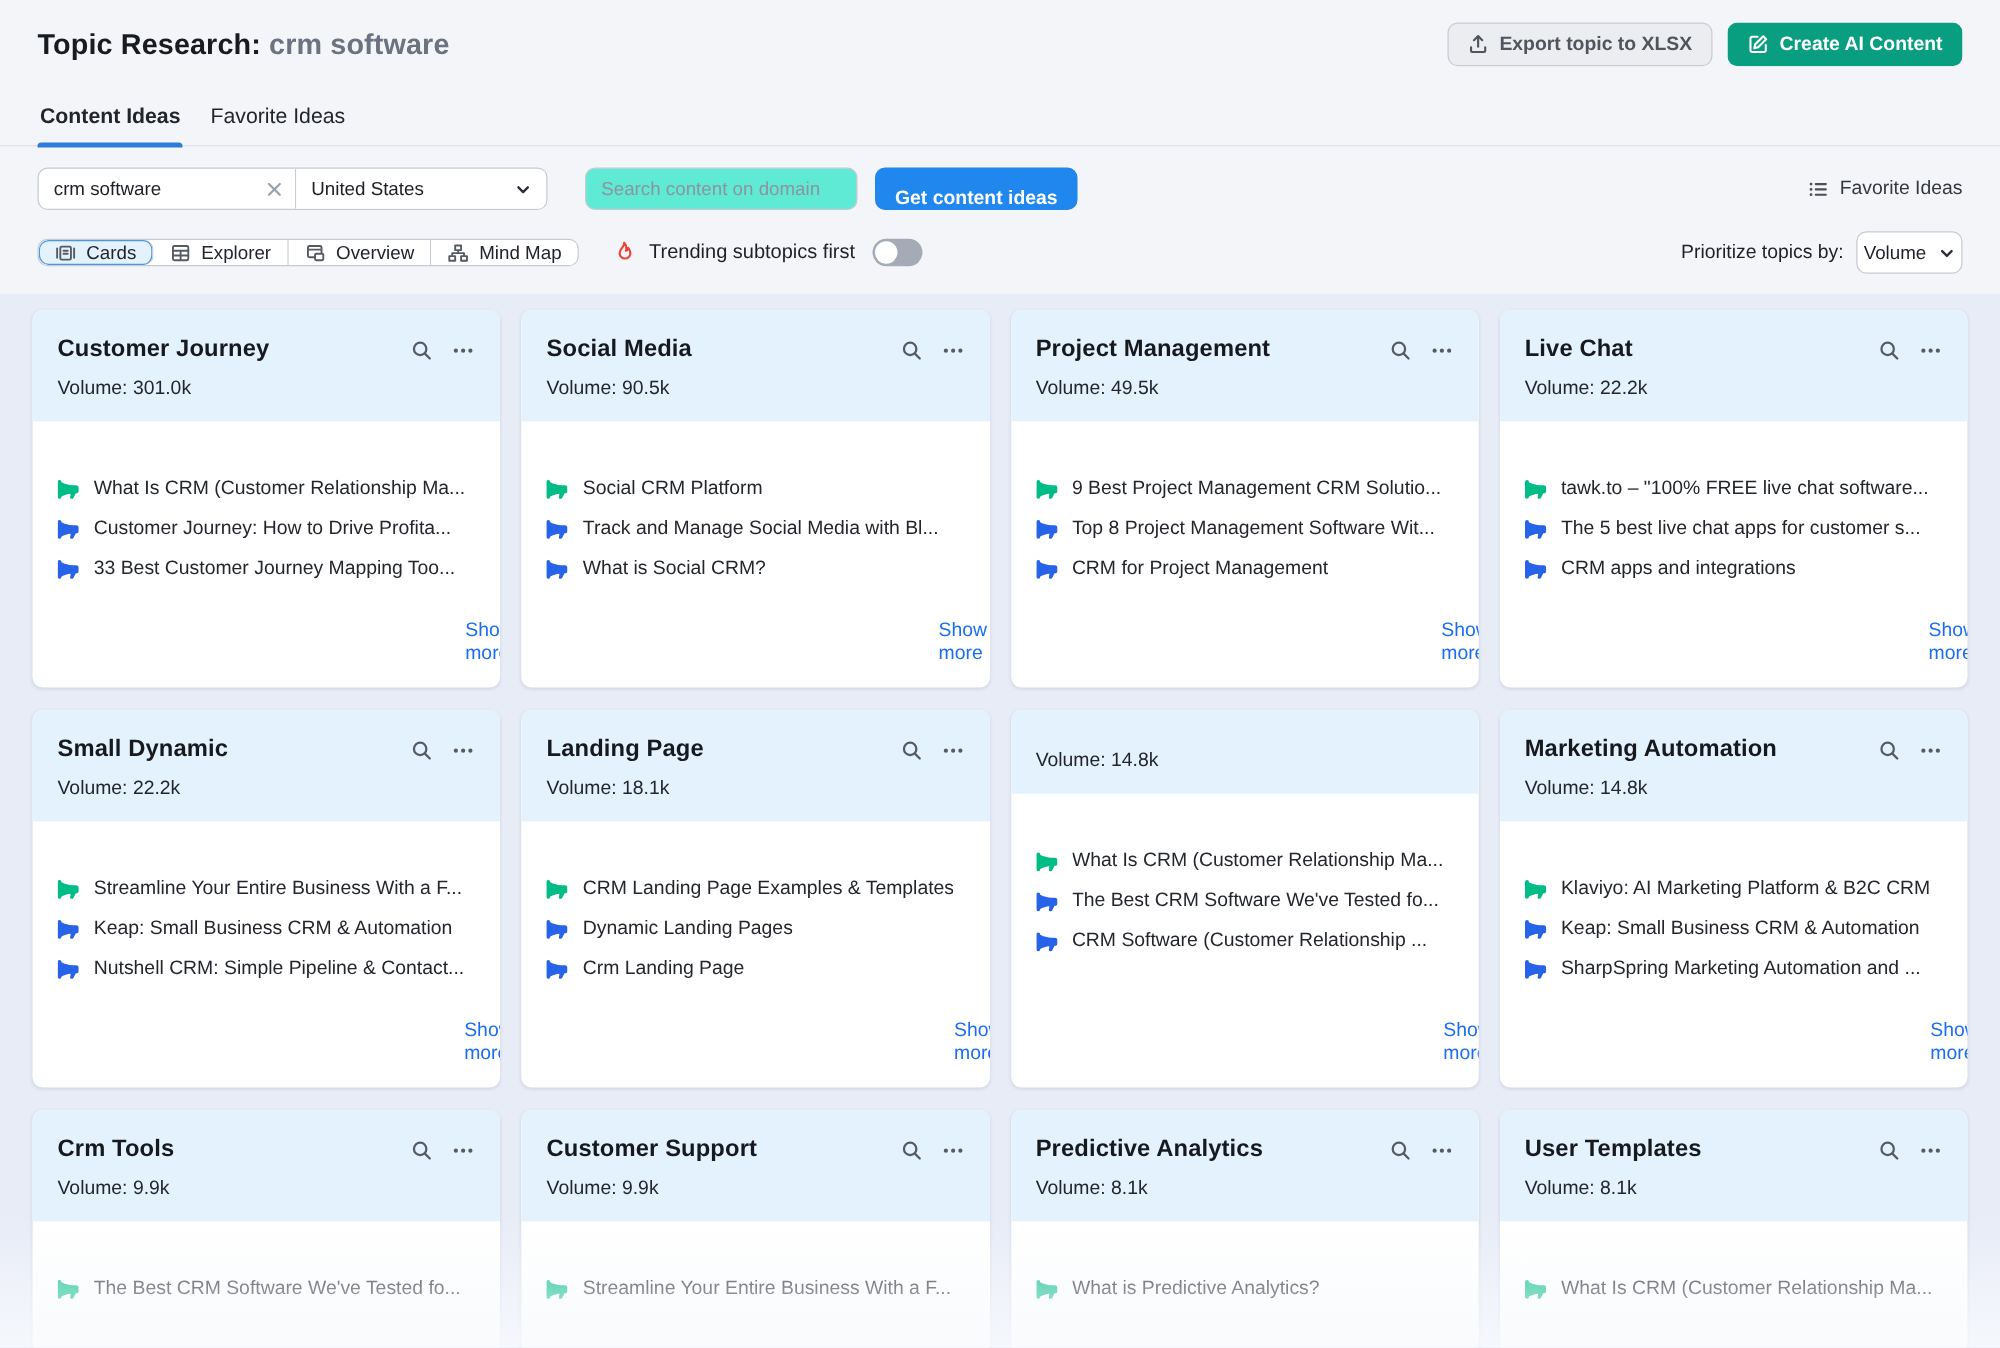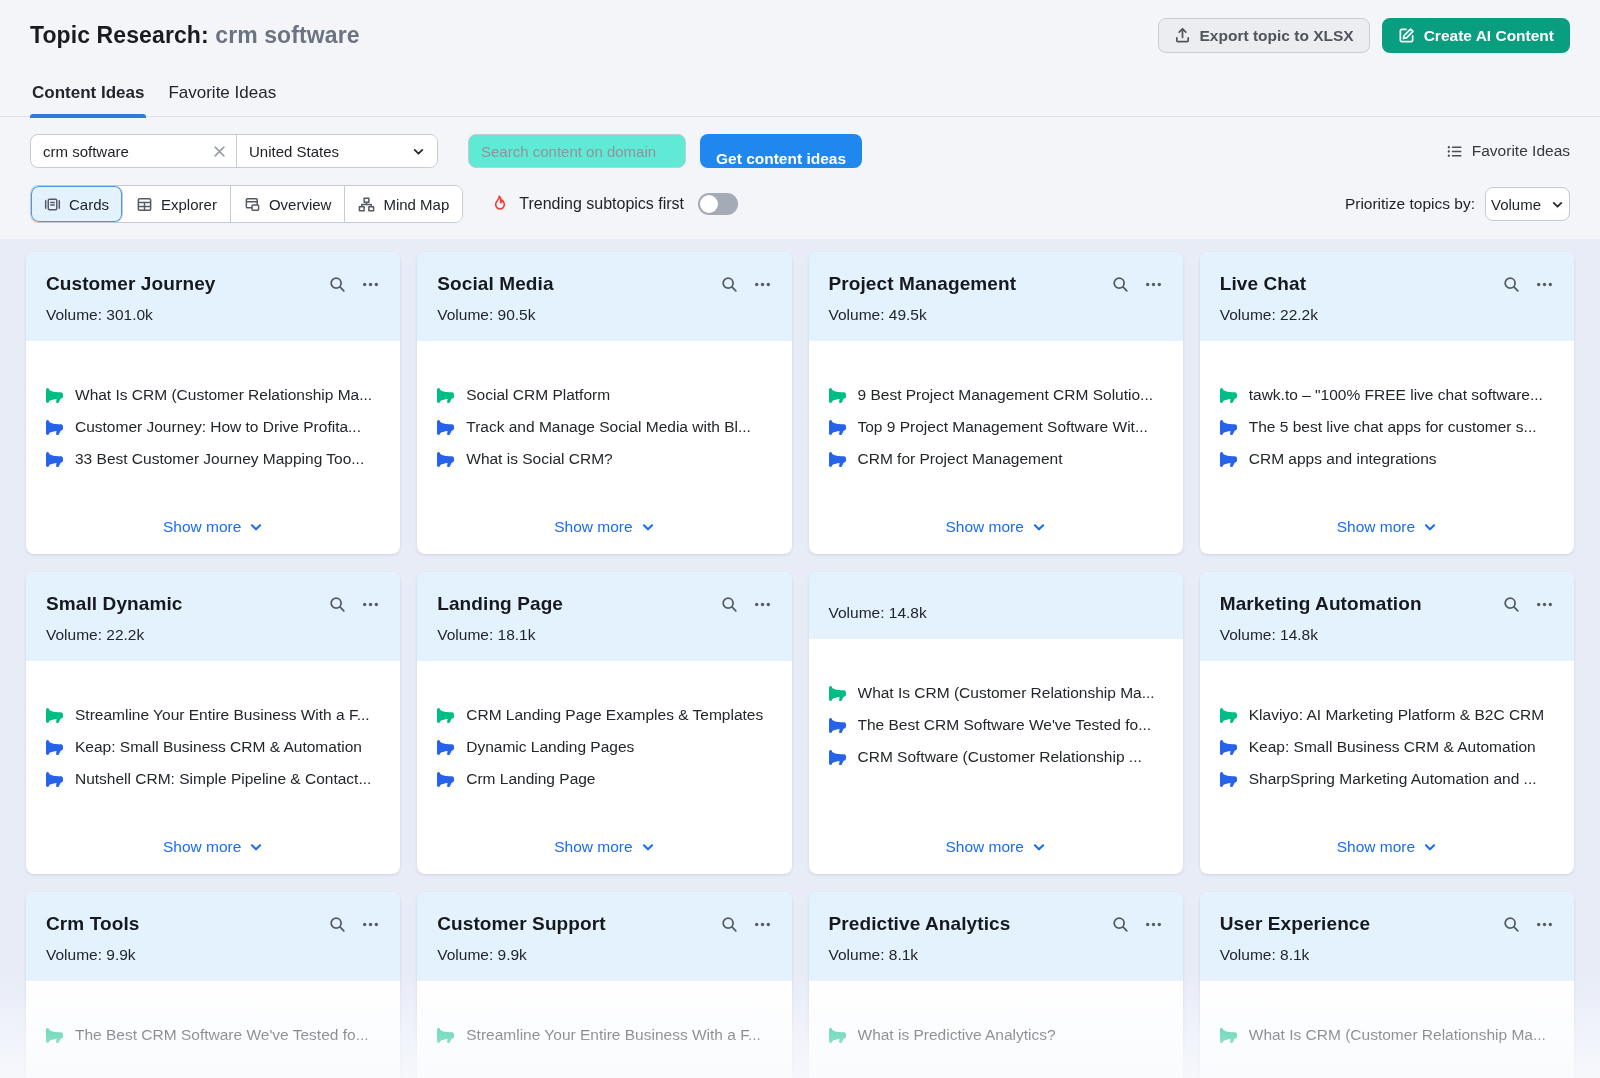--- a/index.html
+++ b/index.html
@@ -37,21 +37,21 @@
   .query-wrap input { border:0; outline:0; flex:1; font-size:15px; color:#1c1f24; font-family:inherit; background:transparent; min-width:0; }
   .clear-x { cursor:pointer; }
   .country-select { display:flex; align-items:center; justify-content:space-between; width:200px; padding:0 12px; font-size:15px; cursor:pointer; background:#fff; }
   .domain-input { height:34px; width:218px; margin-left:30px; border:1px solid #c6cad3; border-radius:8px;
                   padding:0 12px; font-size:15px; font-family:inherit; color:#1c1f24; background:#5eead4; }
   .domain-input::placeholder { color:#8e949e; }
   .btn-primary { margin-left:14px; height:34px; padding:16px 16px; border:0; border-radius:8px;
                  background:var(--primary-blue,#1f87ee); color:#fff; font-size:15.5px; font-weight:700; cursor:pointer; font-family:inherit; }
   .fav-link { margin-left:auto; display:flex; align-items:center; gap:9px; font-size:15.5px; color:#34383f; cursor:pointer; }
 
-  .segmented { display:flex; border:1px solid #c6cad3; border-radius:8px; background:#fff; height:38px; overflow:hidden; }
+  .segmented { display:flex; border:1px solid #c6cad3; border-radius:8px; background:#fff; height:22px; overflow:hidden; }
   .segment { display:flex; align-items:center; gap:8px; padding:0 13px; font-size:15px; color:#21252b;
              border-right:1px solid #c6cad3; cursor:pointer; background:#fff; }
   .segment:last-child { border-right:0; }
   .segment.active { background:#e4f2fd; box-shadow:inset 0 0 0 1px #4a97e4; border-radius:8px; }
   .trending { display:flex; align-items:center; gap:10px; margin-left:26px; font-size:16px; color:#1d2026; }
   .toggle { width:40px; height:22px; border-radius:11px; background:#a4abb6; position:relative; cursor:pointer; margin-left:4px; }
   .toggle .knob { position:absolute; left:2px; top:2px; width:18px; height:18px; border-radius:50%; background:#fff; }
   .prioritize { margin-left:auto; display:flex; align-items:center; gap:10px; font-size:15.5px; color:#1d2026; }
   .select-btn { display:flex; align-items:center; gap:10px; height:34px; padding:0 5px; background:#fff;
                 border:1px solid #c6cad3; border-radius:8px; font-size:15px; cursor:pointer; }
@@ -60,21 +60,21 @@
   .cards-section { margin-top:16px; background:var(--section-bg,#e8ecf7); padding:13px 26px 0 26px; height:100%; }
   .cards-grid { display:grid; grid-template-columns:repeat(4,1fr); column-gap:17px; row-gap:18px; grid-auto-rows:302px; }
   .card { background:#fff; border-radius:8px; overflow:hidden; box-shadow:0 1px 3px rgba(23,43,77,.13);
           display:flex; flex-direction:column; }
   .card-header { background:var(--card-header-bg,#e4f2fd); padding:21px 20px 17px 20px; }
   .card-header-top { display:flex; align-items:center; }
   .card-title { font-size:19px; font-weight:700; color:#16191e; letter-spacing:.1px; flex:1; }
   .card-icons { display:flex; align-items:center; gap:14px; }
   .card-icons > * { cursor:pointer; }
   .card-volume { margin-top:11px; font-size:15.5px; color:#22262c; }
-  .card-body { flex:1; display:flex; flex-direction:column; padding:14px 20px 14px 20px; }
+  .card-body { flex:1; display:flex; flex-direction:row; padding:14px 20px 14px 20px; }
   .idea-list { list-style:none; margin-top:31px; display:flex; flex-direction:column; gap:14px; }
   .idea-item { display:flex; align-items:center; gap:12px; font-size:15.5px; color:#23262c; white-space:nowrap; overflow:hidden; cursor:pointer; }
   .idea-text { overflow:hidden; }
   .megaphone.green { fill:var(--megaphone-green,#00bd85); }
   .megaphone.blue { fill:var(--megaphone-blue,#2663e9); }
   .show-more { margin-top:auto; align-self:center; display:flex; align-items:center; gap:8px;
                color:var(--link-blue,#1a6df2); font-size:15.5px; cursor:pointer; padding-bottom:4px; }
 
   .bottom-fade { position:absolute; left:0; right:0; bottom:0; height:105px; pointer-events:none;
                  background:linear-gradient(to bottom, rgba(248,250,253,0), rgba(248,250,253,0.85)); }
@@ -321,21 +321,21 @@
     <svg class="megaphone green" width="17" height="17" viewBox="0 0 16 16" style="flex:none">
                   <path transform="translate(16,0) scale(-1,1)" d="M13 2.5a1.5 1.5 0 0 1 3 0v11a1.5 1.5 0 0 1-3 0v-.214c-2.162-1.241-4.49-1.843-6.912-2.083l.405 2.712A1 1 0 0 1 5.51 15.1h-.548a1 1 0 0 1-.916-.599l-1.85-3.49a68 68 0 0 0-.202-.003A2.014 2.014 0 0 1 0 9V7a2.02 2.02 0 0 1 1.992-2.013 75 75 0 0 0 2.483-.075c3.043-.154 6.148-.849 8.525-2.199V2.5z"></path>
                 </svg>
     <span class="idea-text">9 Best Project Management CRM Solutio...</span>
   </li>
 
   <li class="idea-item">
     <svg class="megaphone blue" width="17" height="17" viewBox="0 0 16 16" style="flex:none">
                   <path transform="translate(16,0) scale(-1,1)" d="M13 2.5a1.5 1.5 0 0 1 3 0v11a1.5 1.5 0 0 1-3 0v-.214c-2.162-1.241-4.49-1.843-6.912-2.083l.405 2.712A1 1 0 0 1 5.51 15.1h-.548a1 1 0 0 1-.916-.599l-1.85-3.49a68 68 0 0 0-.202-.003A2.014 2.014 0 0 1 0 9V7a2.02 2.02 0 0 1 1.992-2.013 75 75 0 0 0 2.483-.075c3.043-.154 6.148-.849 8.525-2.199V2.5z"></path>
                 </svg>
-    <span class="idea-text">Top 9 Project Management Software Wit...</span>
+    <span class="idea-text">Top 8 Project Management Software Wit...</span>
   </li>
 
   <li class="idea-item">
     <svg class="megaphone blue" width="17" height="17" viewBox="0 0 16 16" style="flex:none">
                   <path transform="translate(16,0) scale(-1,1)" d="M13 2.5a1.5 1.5 0 0 1 3 0v11a1.5 1.5 0 0 1-3 0v-.214c-2.162-1.241-4.49-1.843-6.912-2.083l.405 2.712A1 1 0 0 1 5.51 15.1h-.548a1 1 0 0 1-.916-.599l-1.85-3.49a68 68 0 0 0-.202-.003A2.014 2.014 0 0 1 0 9V7a2.02 2.02 0 0 1 1.992-2.013 75 75 0 0 0 2.483-.075c3.043-.154 6.148-.849 8.525-2.199V2.5z"></path>
                 </svg>
     <span class="idea-text">CRM for Project Management</span>
   </li>
 </ul>
       <div class="show-more">
@@ -672,21 +672,21 @@
     <span class="idea-text">What is Predictive Analytics?</span>
   </li>
 </ul>
 
     </div>
   </article>
 
   <article class="card">
     <div class="card-header">
       <div class="card-header-top">
-        <h2 class="card-title">User Experience</h2>
+        <h2 class="card-title">User Templates</h2>
         <div class="card-icons">
           <svg width="19" height="19" viewBox="0 0 18 18" fill="none" stroke="#565b63" stroke-width="1.7" stroke-linecap="round">
                   <circle cx="7.7" cy="7.7" r="4.7"></circle>
                   <path d="M11.3 11.3 15 15"></path>
                 </svg>
           <svg width="19" height="19" viewBox="0 0 18 18" fill="#565b63">
                   <circle cx="3.5" cy="9" r="1.6"></circle>
                   <circle cx="9" cy="9" r="1.6"></circle>
                   <circle cx="14.5" cy="9" r="1.6"></circle>
                 </svg>

